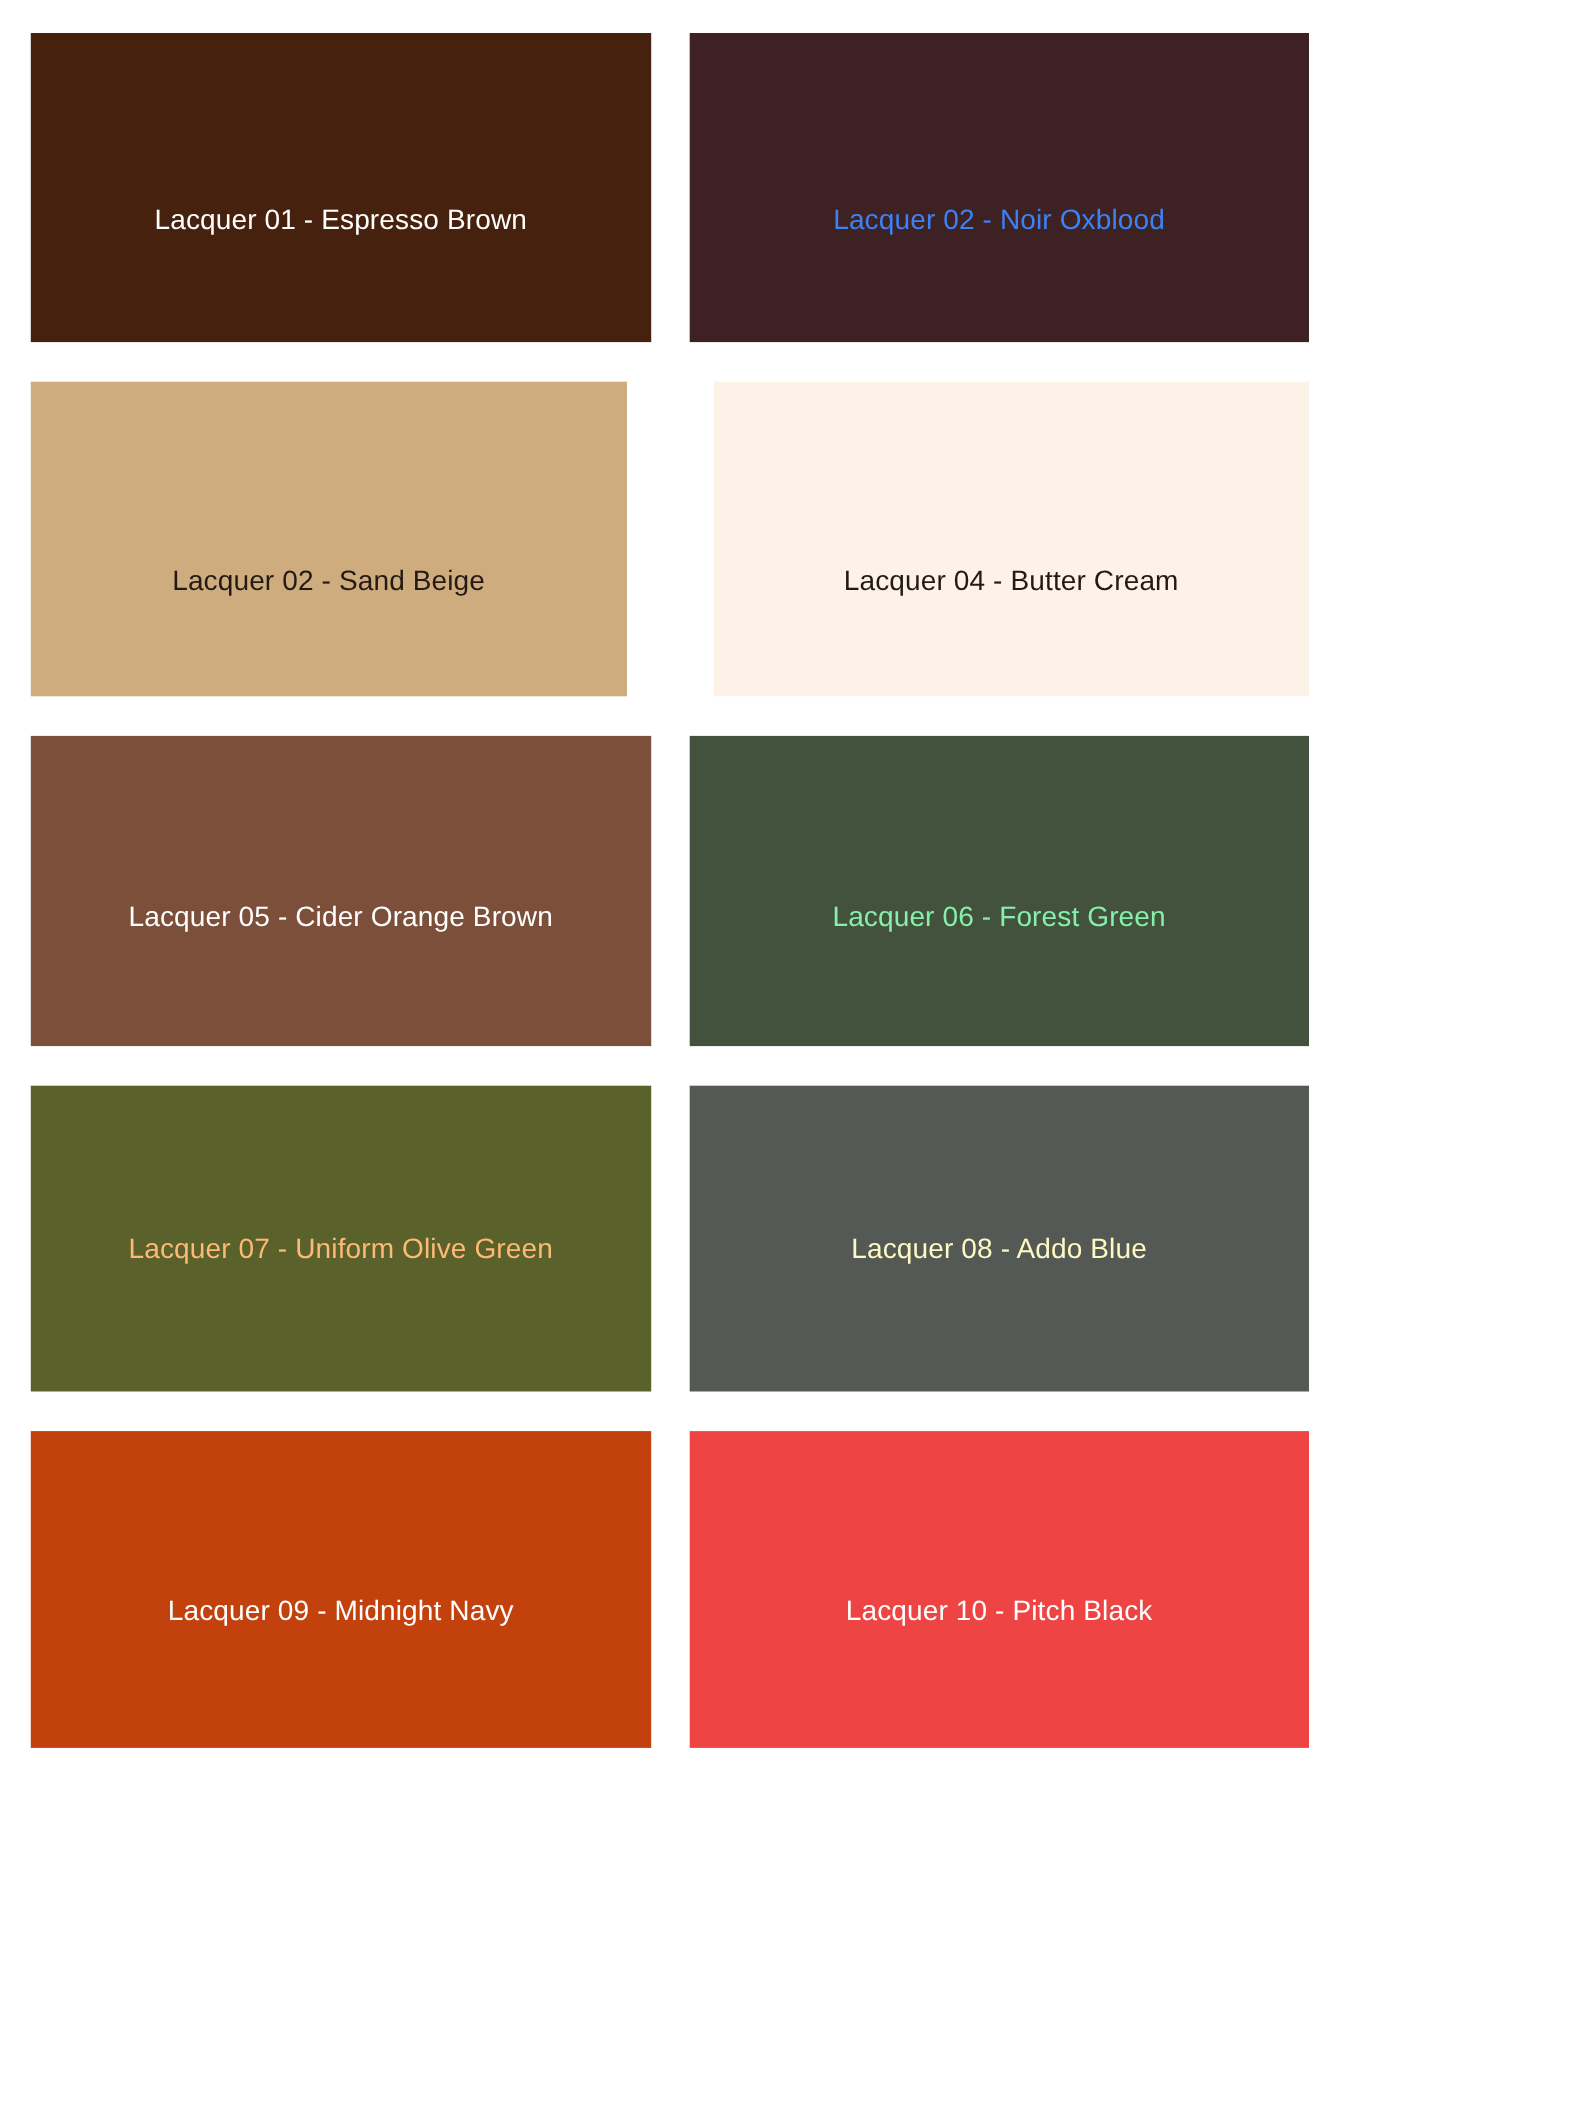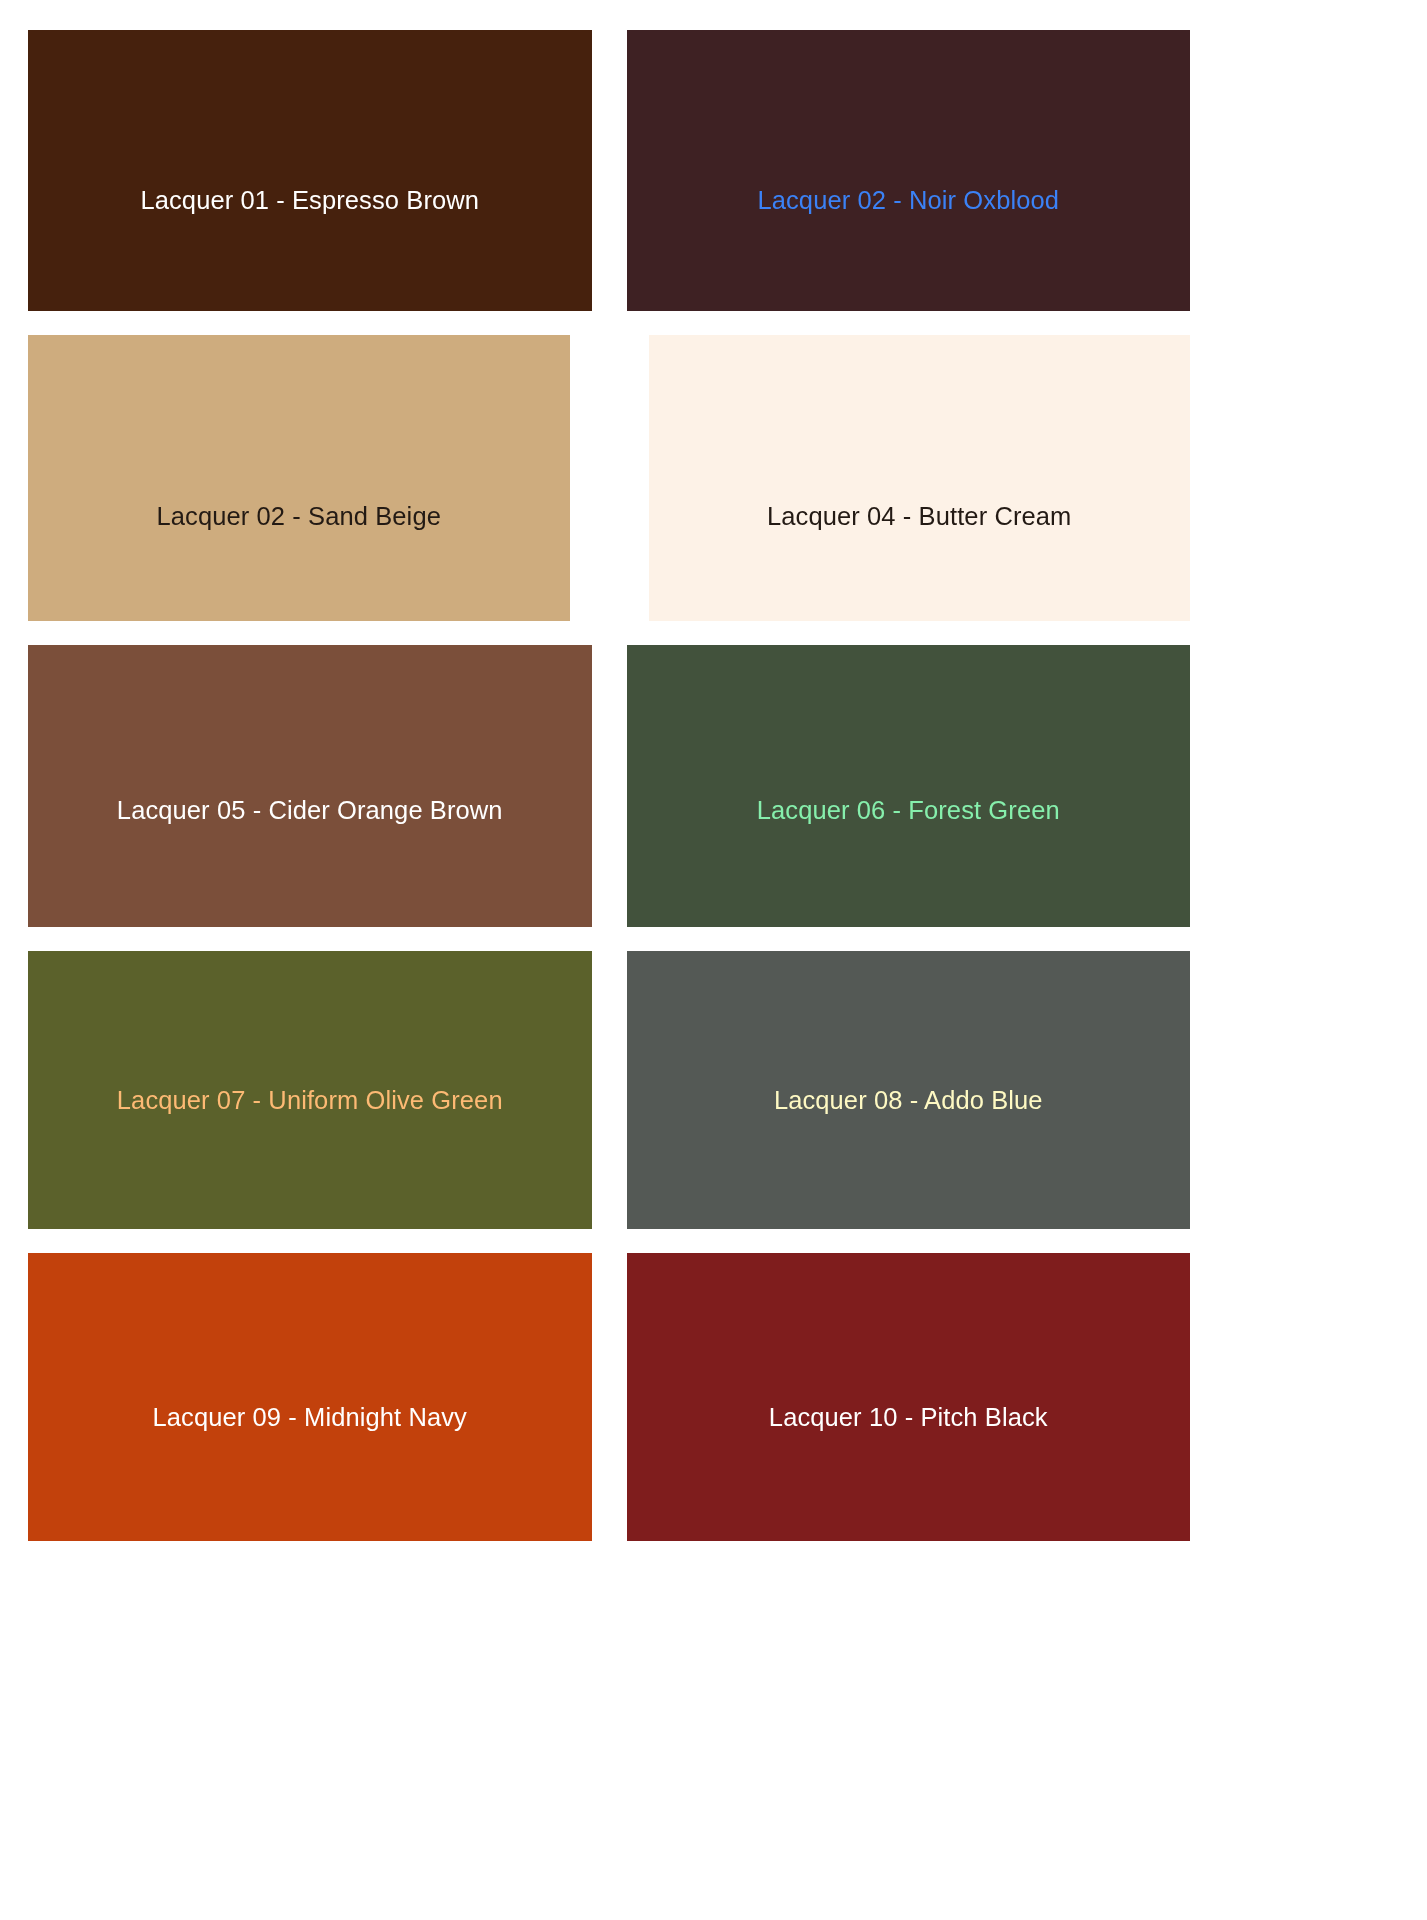--- a/index.html
+++ b/index.html
@@ -15,21 +15,21 @@
     overflow: hidden;
   }
 
   #swatch-grid {
     box-sizing: border-box;
     width: 1218px;
     height: 1920px;
     padding: 30px 28px 28px 28px;
     display: flex;
     flex-direction: column;
-    gap: 24px;
+    gap: 36px;
   }
 
   .swatch-row {
     display: flex;
     gap: 35px;
     width: 100%;
   }
 
   .swatch {
     flex: 1 1 0;
@@ -100,18 +100,18 @@
     </div>
     <div class="swatch" style="background-color: rgb(84, 89, 85); color: #fef9c3;">
       <span class="swatch-label">Lacquer 08 - Addo Blue</span>
     </div>
   </div>
 
   <div class="swatch-row row-5">
     <div class="swatch" style="background-color: #c2410c; color: rgb(255, 255, 255);">
       <span class="swatch-label">Lacquer 09 - Midnight Navy</span>
     </div>
-    <div class="swatch" style="background-color: #7f1d1d; color: rgb(255, 255, 255);">
+    <div class="swatch" style="background-color: #ef4444; color: rgb(255, 255, 255);">
       <span class="swatch-label">Lacquer 10 - Pitch Black</span>
     </div>
   </div>
 
 </div>
 
 </body></html>

